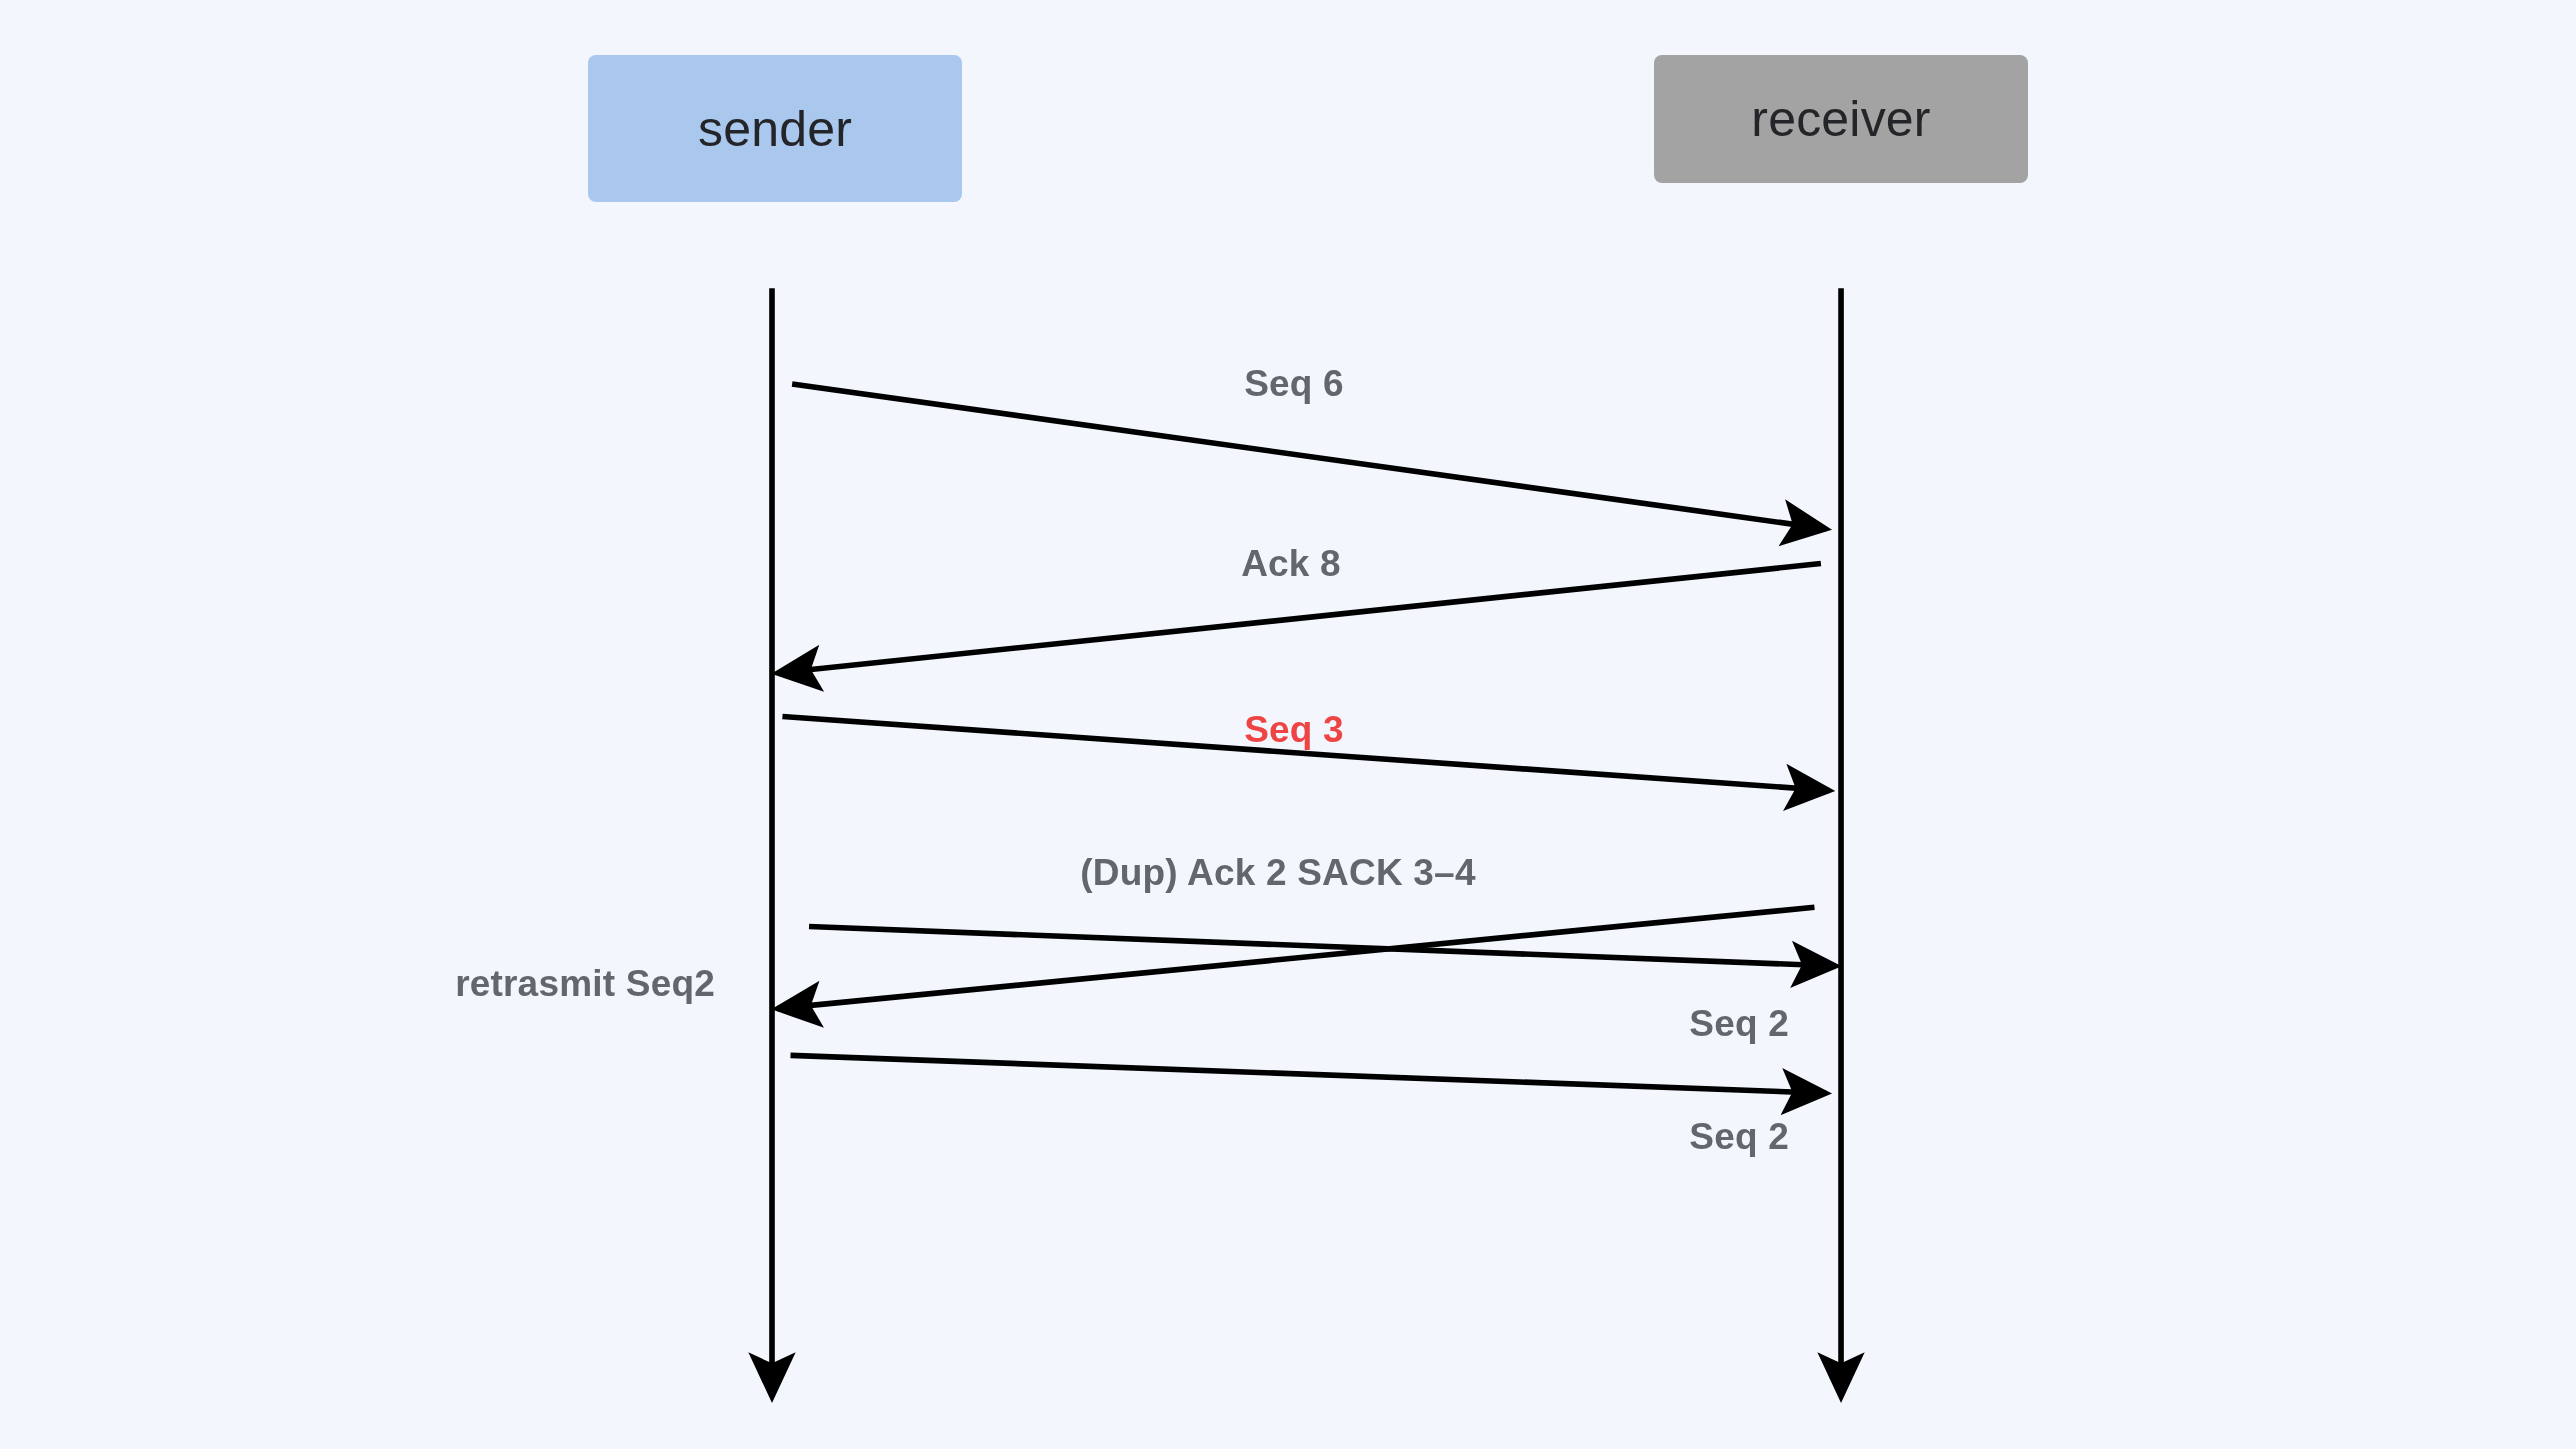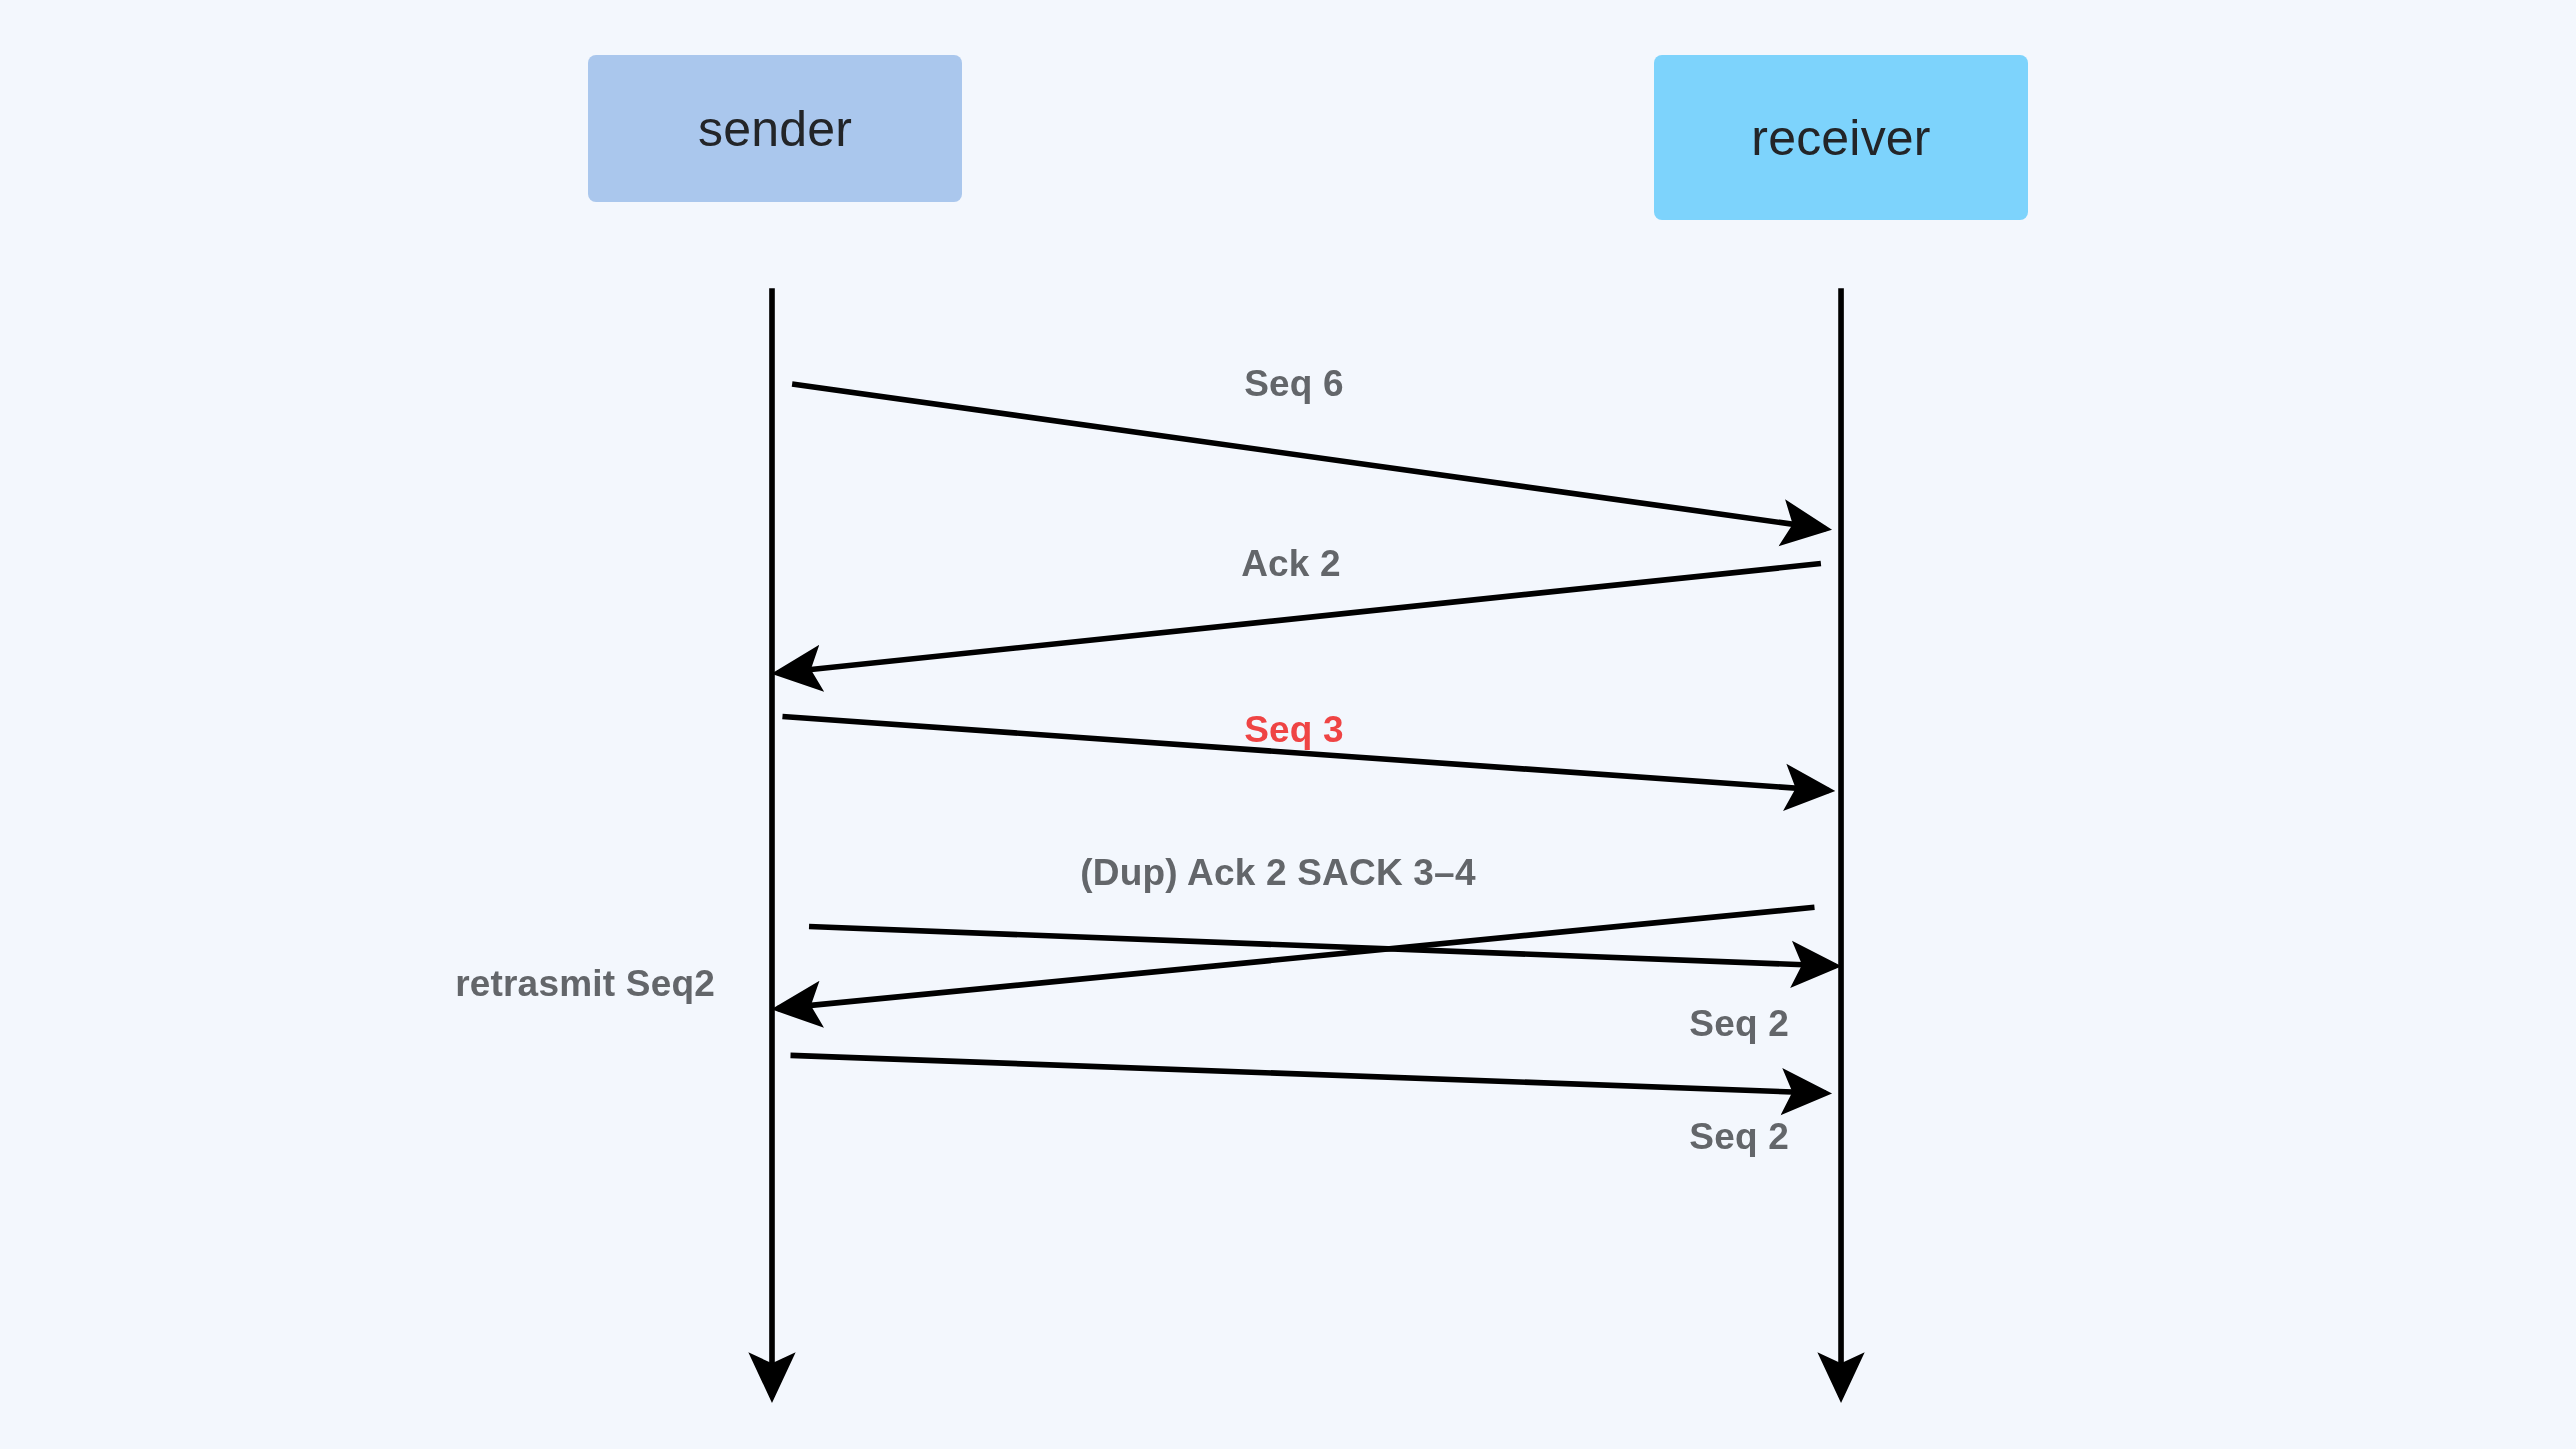--- a/index.html
+++ b/index.html
@@ -80,27 +80,27 @@
         <line x1="2254" y1="1127" x2="966" y2="1253" stroke="#000000" stroke-width="7" marker-end="url(#arrow-right)"></line>
         <line x1="1005" y1="1151" x2="2280" y2="1200" stroke="#000000" stroke-width="7" marker-end="url(#arrow-right)"></line>
         <line x1="982" y1="1311" x2="2268" y2="1358" stroke="#000000" stroke-width="7" marker-end="url(#arrow-right)"></line>
       </g>
   </svg>
 
   <div id="actor-boxes">
       <div class="actor-box" style="left: 588px; top: 55px; width: 374px; height: 147px; background: rgb(170, 199, 237); color: rgb(35, 37, 40);">
         <span>sender</span>
       </div>
-      <div class="actor-box" style="left: 1654px; top: 55px; width: 374px; height: 165px; background: #7dd3fc; color: rgb(35, 37, 40);">
+      <div class="actor-box" style="left: 1654px; top: 55px; width: 374px; height: 128px; background: #a3a3a3; color: rgb(35, 37, 40);">
         <span>receiver</span>
       </div>
     </div>
   <div id="message-labels">
       <div class="msg-label" style="left: 1294px; top: 384px; color: rgb(99, 102, 106);">Seq 6</div>
-      <div class="msg-label" style="left: 1291px; top: 564px; color: rgb(99, 102, 106);">Ack 2</div>
+      <div class="msg-label" style="left: 1291px; top: 564px; color: rgb(99, 102, 106);">Ack 8</div>
       <div class="msg-label" style="left: 1294px; top: 730px; color: #ef4444;">Seq 3</div>
       <div class="msg-label" style="left: 1278px; top: 873px; color: rgb(99, 102, 106);">(Dup) Ack 2 SACK 3–4</div>
       <div class="msg-label anchor-right" style="left: 1789px; top: 1024px; color: rgb(99, 102, 106);">Seq 2</div>
       <div class="msg-label anchor-right" style="left: 1789px; top: 1137px; color: rgb(99, 102, 106);">Seq 2</div>
     </div>
   <div id="note-labels">
       <div class="msg-label anchor-right" style="left: 715px; top: 984px; color: rgb(99, 102, 106);">retrasmit Seq2</div>
     </div>
 
 </div>

